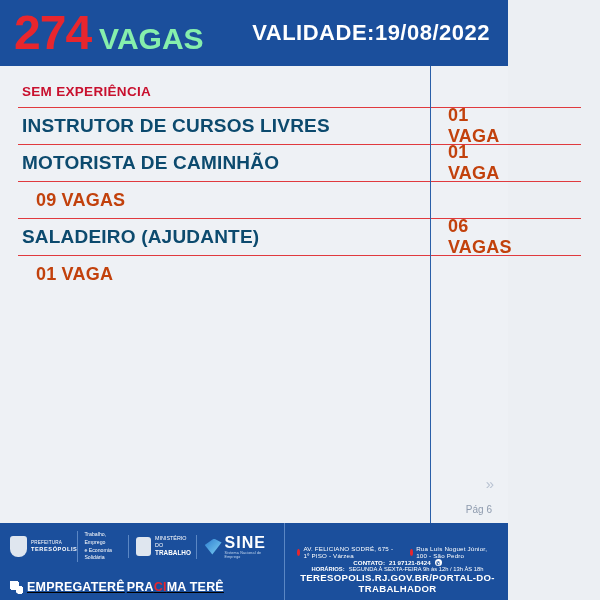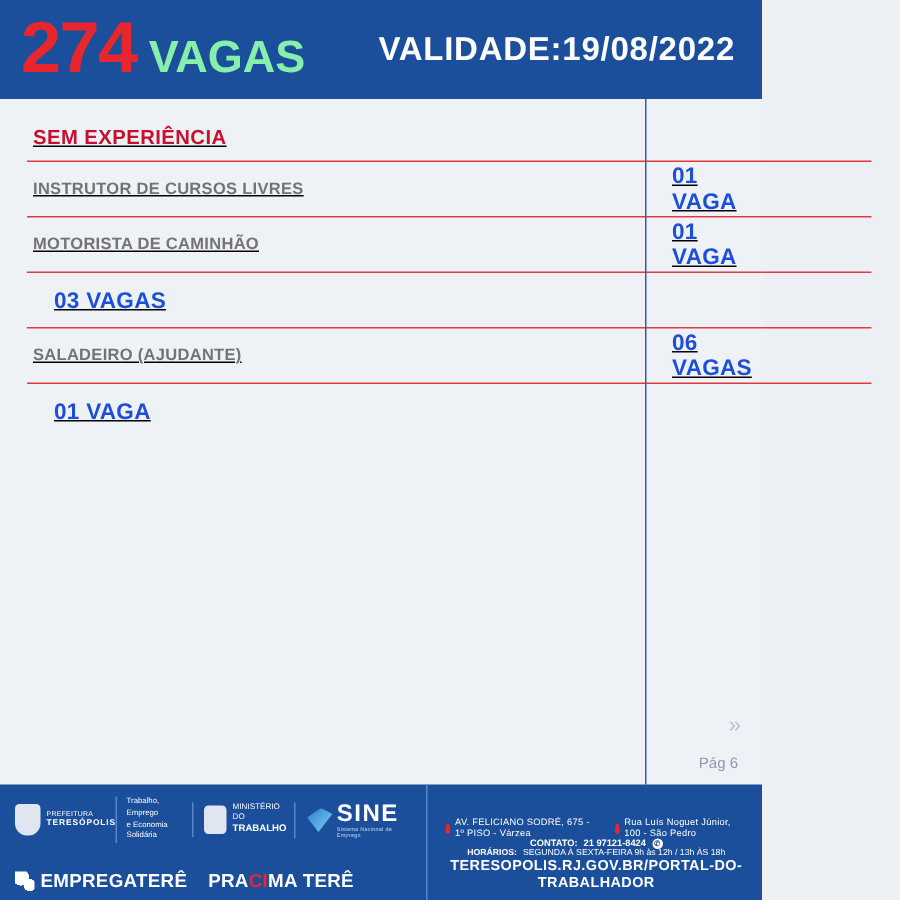--- a/index.html
+++ b/index.html
@@ -53,21 +53,20 @@
     color: #ffffff;
     letter-spacing: 0.5px;
   }
 
   
   .content {
     position: relative;
     height: 457px;
     background: #eef1f5;
     padding: 12px 18px 0 18px;
-    text-decoration: underline;
   }
   .divider-vertical {
     position: absolute;
     left: 430px;
     top: 0;
     width: 1px;
     height: 457px;
     background: #2a5fa8;
   }
 
@@ -84,30 +83,30 @@
     width: 563px;
     margin-left: 0;
   }
   .row {
     display: flex;
     align-items: center;
     height: 36px;
     padding-left: 4px;
   }
   .job {
-    font-size: 11px;
-    font-weight: 700;
-    color: #737373;
+    font-size: 19px;
+    font-weight: 700;
+    color: #0c4a6e;
     letter-spacing: 0.2px;
     flex: 0 0 412px;
   }
   .qty {
-    font-size: 15px;
-    font-weight: 700;
-    color: #1d4ed8;
+    font-size: 18px;
+    font-weight: 700;
+    color: #c2410c;
     letter-spacing: 0.2px;
     padding-left: 14px;
   }
 
   .page-marker {
     position: absolute;
     right: 16px;
     bottom: 8px;
     text-align: right;
     color: #9aa6b8;
@@ -189,21 +188,21 @@
     background: linear-gradient(135deg,#2f7fd0 0%, #7fd3f5 100%);
     clip-path: polygon(0 40%, 55% 0, 100% 25%, 45% 100%);
   }
   .sine-word {
     font-size: 16px; font-weight: 800; color: #ffffff;
     letter-spacing: 1px; line-height: 1;
   }
   .sine-sub { font-size: 3.6px; color: #c9dcf2; letter-spacing: .2px; }
 
   .brand-row {
-    display: flex; align-items: flex-start; gap: 14px;
+    display: flex; align-items: flex-start; gap: 2px; text-decoration: underline;
   }
   .brand {
     display: flex; align-items: center; gap: 4px;
   }
   .brand-dots {
     width: 13px; height: 13px;
     background: radial-gradient(circle at 30% 30%, #ffffff 42%, transparent 43%),
                 radial-gradient(circle at 75% 70%, #ffffff 30%, transparent 31%),
                 #1b4f9c;
   }
@@ -278,21 +277,21 @@
     </div>
     <div class="rule"></div>
 
     <div class="row">
       <span class="job">MOTORISTA DE CAMINHÃO</span>
       <span class="qty">01 VAGA</span>
     </div>
     <div class="rule"></div>
 
     <div class="row">
-      <span class="qty">03 VAGAS</span>
+      <span class="qty">09 VAGAS</span>
     </div>
     <div class="rule"></div>
 
     <div class="row">
       <span class="job">SALADEIRO (AJUDANTE)</span>
       <span class="qty">06 VAGAS</span>
     </div>
     <div class="rule"></div>
 
     <div class="row">

